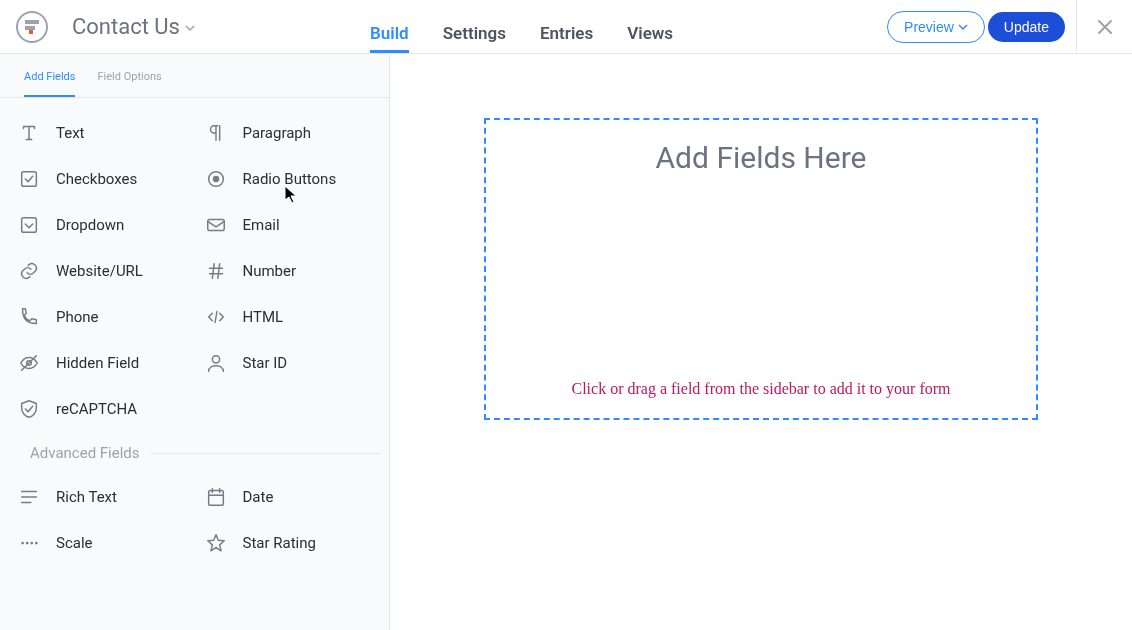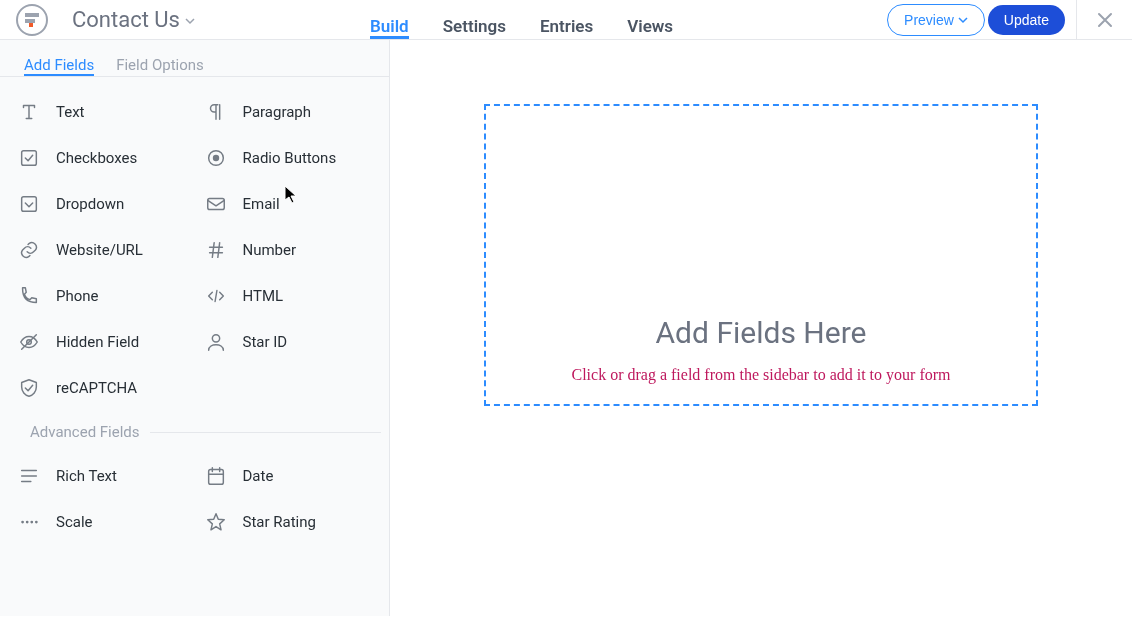--- a/index.html
+++ b/index.html
@@ -7,21 +7,21 @@
       font-family: -apple-system, BlinkMacSystemFont, "Segoe UI", Roboto, sans-serif;
       background: #ffffff;
       width: 1132px;
       height: 630px;
       overflow: hidden;
       color: #282F36;
     }
     .topbar {
       display: flex;
       align-items: center;
-      height: 40px;
+      height: 54px;
       border-bottom: 1px solid #E5E7EB;
       padding: 0 0 0 16px;
       position: relative;
     }
     .logo-wrap {
       display: flex;
       align-items: center;
       gap: 10px;
     }
     .logo {
@@ -145,22 +145,23 @@
       border-right: 1px solid #E5E7EB;
       overflow-y: auto;
     }
     .sidebar-tabs {
       display: flex;
       gap: 22px;
       padding: 16px 0 0 24px;
       border-bottom: 1px solid #E5E7EB;
     }
     .sidebar-tab {
-      font-size: 15px;
+      font-size: 11px;
       color: #9CA3AF;
+      padding-bottom: 12px;
       cursor: pointer;
       border-bottom: 2px solid transparent;
     }
     .sidebar-tab.active {
       color: #2D8CFF;
       border-bottom-color: #2D8CFF;
     }
     .fields-grid {
       display: grid;
       grid-template-columns: 1fr 1fr;
@@ -204,21 +205,21 @@
       padding: 64px 48px;
     }
     .dropzone {
       width: 554px;
       height: 302px;
       margin: 0 auto;
       border: 2px dashed #2D8CFF;
       display: flex;
       flex-direction: column;
       align-items: center;
-      justify-content: flex-end;
+      justify-content: space-between;
       gap: 16px;
       padding: 20px;
     }
     .dropzone-title {
       font-size: 30px;
       color: #6B7280;
       font-weight: 400;
     }
     .dropzone-sub {
       font-size: 16px;

